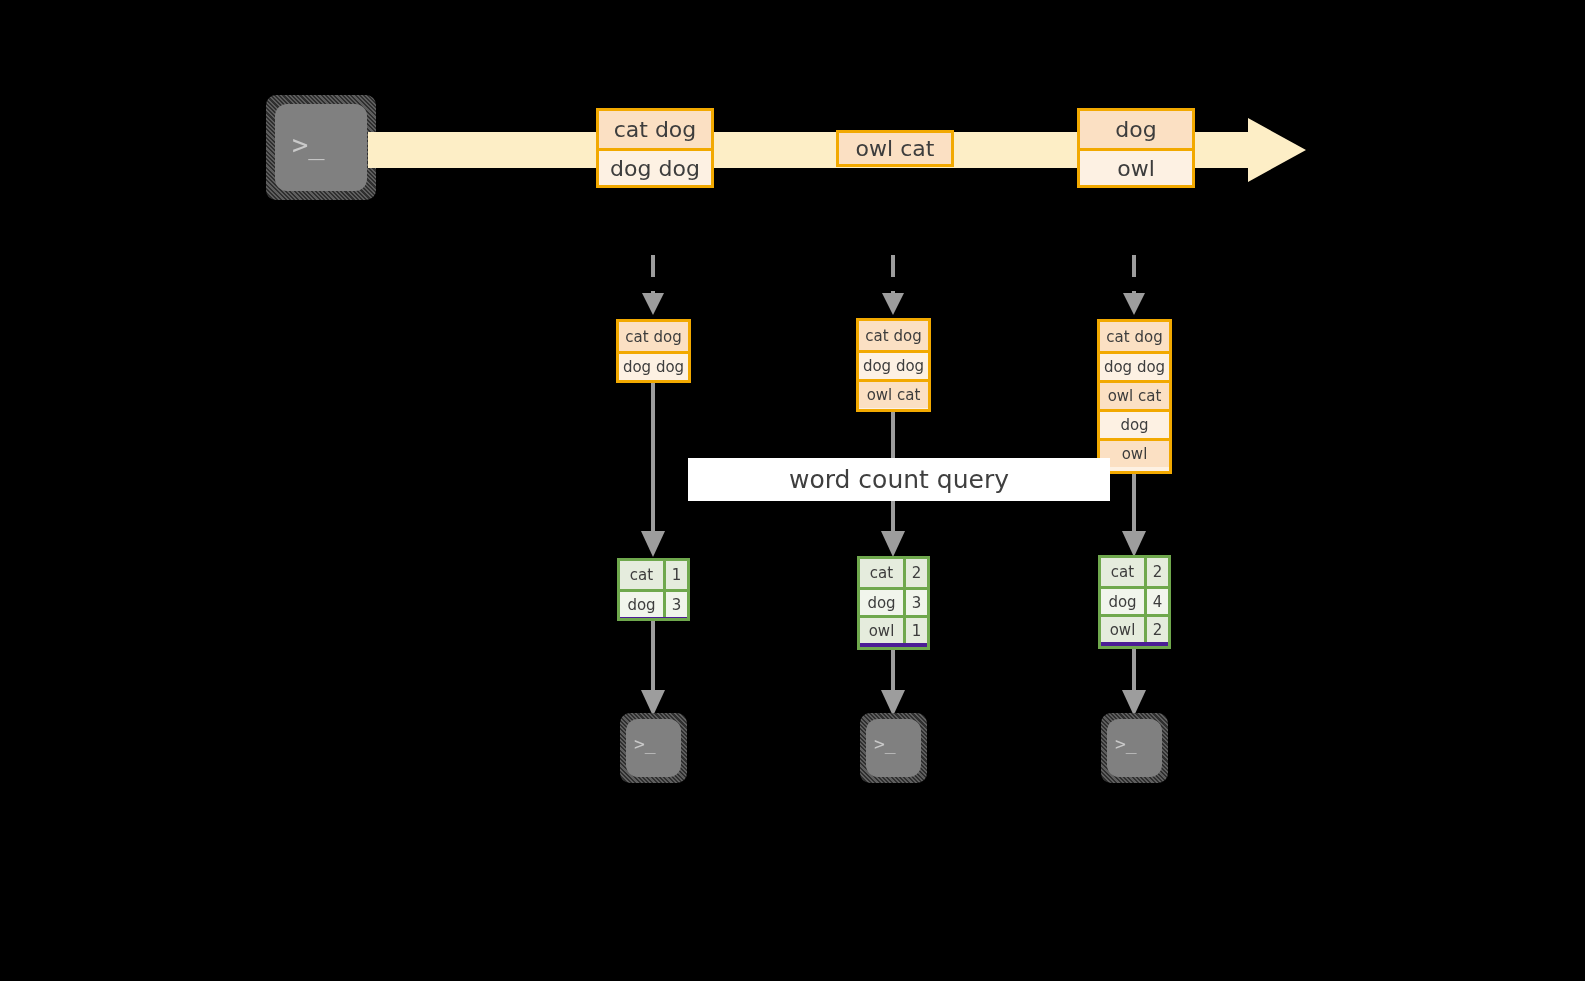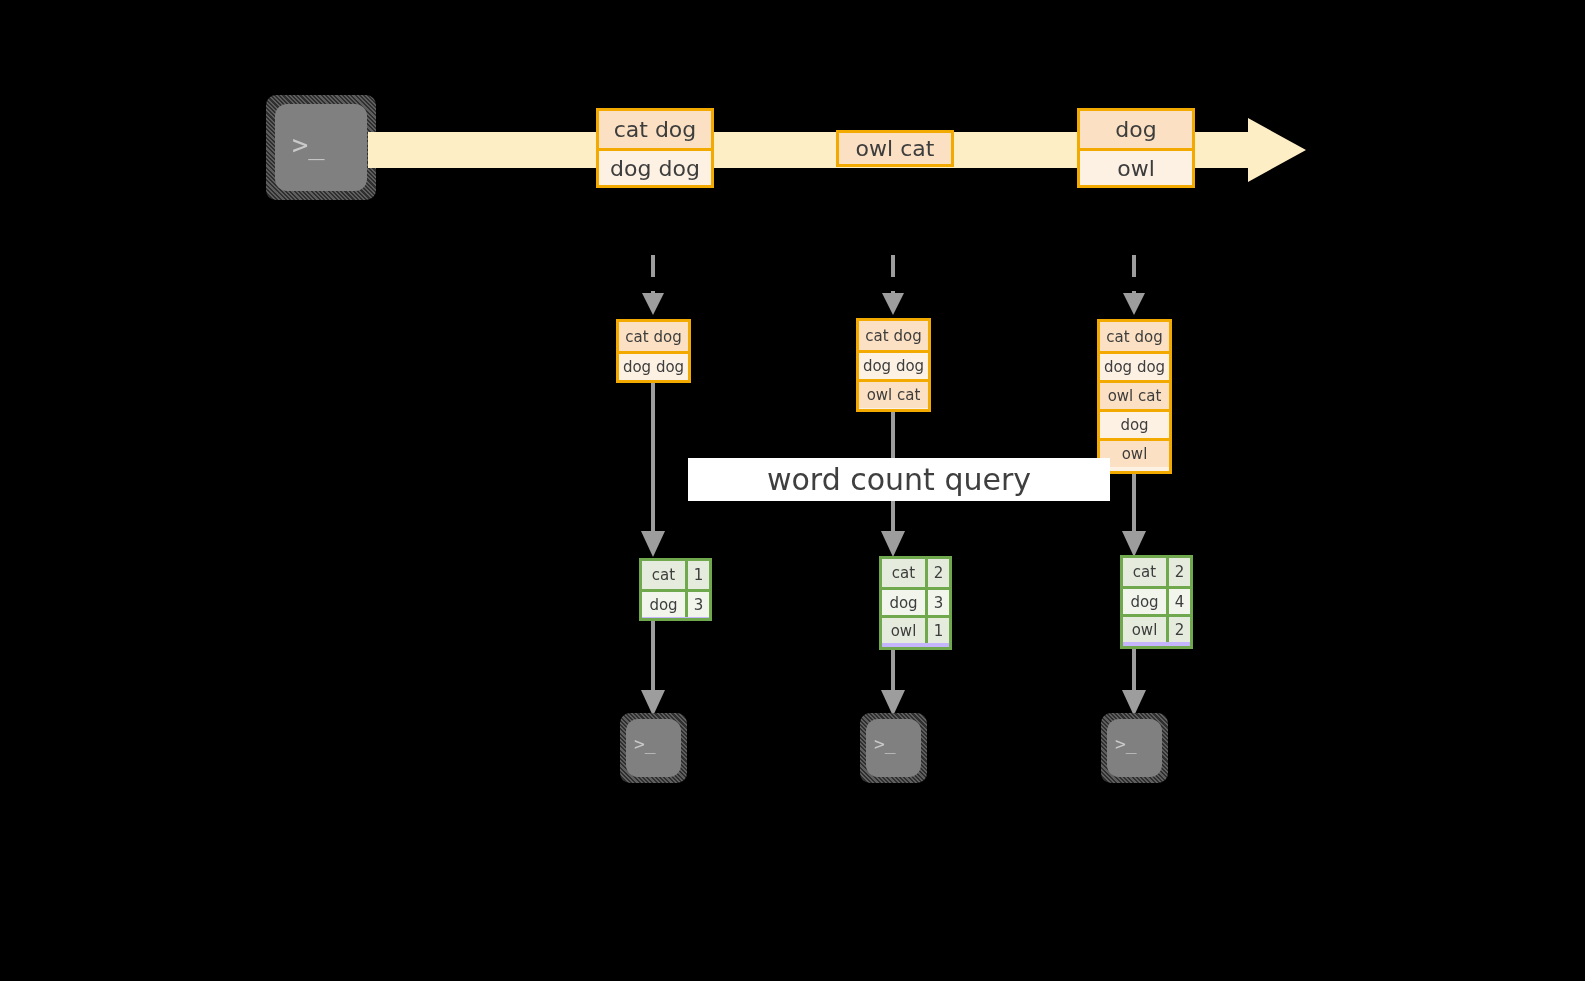--- a/index.html
+++ b/index.html
@@ -34,21 +34,21 @@
         border:3px solid #f2a900;background:#fdf1e3;}
   .obox .row{
     box-sizing:border-box;display:flex;align-items:center;justify-content:center;
     color:#3d3d3d;background:#fdf1e3;white-space:nowrap;
   }
   .obox .row.dark{background:#fbe0c3;}
   .obox .row + .row{border-top:3px solid #f2a900;}
 
   
   .gtable{position:absolute;box-sizing:border-box;
-          border:3px solid #6fa84d;background:#c4b5fd;margin-left:22px;}
+          border:3px solid #6fa84d;background:#4c1d95;}
   .gtable .grow{box-sizing:border-box;display:flex;}
   .gtable .grow + .grow{border-top:3px solid #6fa84d;}
   .gtable .gcell{
     box-sizing:border-box;display:flex;align-items:center;justify-content:center;
     color:#3d3d3d;background:#e5ecdd;white-space:nowrap;
   }
   .gtable .grow.light .gcell{background:#f1f5ec;}
   .gtable .gcell.count{border-left:3px solid #6fa84d;}
 
   
@@ -143,21 +143,21 @@
       <polygon points="16,145 4,119 28,119" fill="#9d9d9d"></polygon>
     </svg>
   </div>
   <div class="conn" style="left:1118px;top:474px;width:32px;height:84px;">
     <svg width="32" height="84" viewBox="0 0 32 84">
       <line x1="16" y1="0" x2="16" y2="63" stroke="#9d9d9d" stroke-width="4"></line>
       <polygon points="16,83 4,57 28,57" fill="#9d9d9d"></polygon>
     </svg>
   </div>
 
-  <div class="qlabel" style="left:688px;top:458px;width:422px;height:43px;font-size:30px;">
+  <div class="qlabel" style="left:688px;top:458px;width:422px;height:43px;font-size:25px;">
     <span>word count query</span>
   </div>
 
   <div class="gtable" style="left:617px;top:558px;width:73px;height:63px;">
     <div class="grow" style="height:28px;">
       <div class="gcell word" style="width:43px;font-size:15px;">cat</div>
       <div class="gcell count" style="width:24px;font-size:15px;">1</div>
     </div>
     <div class="grow light" style="height:28px;">
       <div class="gcell word" style="width:43px;font-size:15px;">dog</div>

